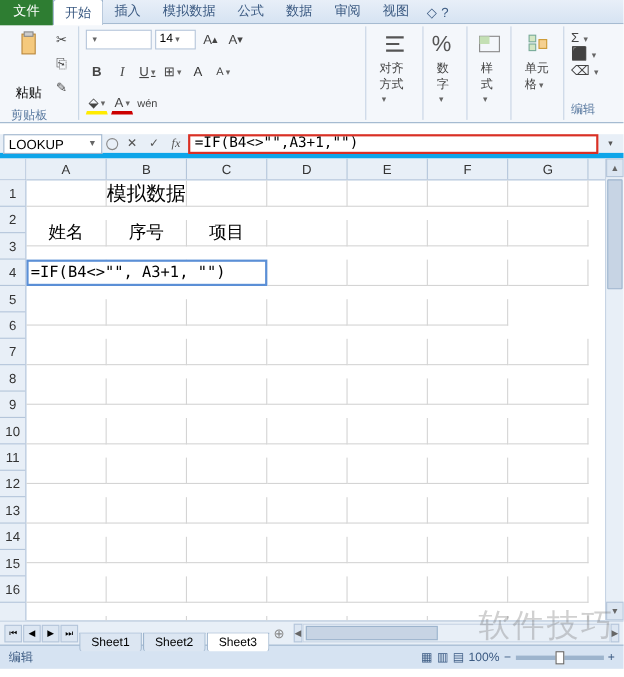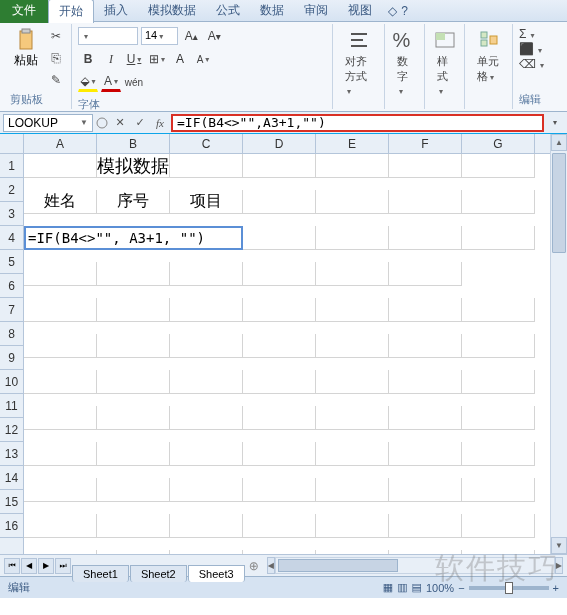--- a/index.html
+++ b/index.html
@@ -6,35 +6,35 @@
 body { font-family: "Microsoft YaHei", SimSun, sans-serif; font-size: 12px; background: #fff; width: 567px; height: 615px; overflow: hidden; position: relative; }
 .titlebar { height: 22px; background: linear-gradient(#e8eff8, #d6e3f2); border-bottom: 1px solid #9db4cd; display: flex; align-items: center; }
 .tab { padding: 3px 10px; font-size: 12px; color: #3b5a82; cursor: pointer; }
 .tab.file { background: #2e7d32; color: #fff; padding: 4px 12px; }
 .tab.active { background: #fff; border: 1px solid #9db4cd; border-bottom: none; border-radius: 3px 3px 0 0; }
 .help-icons { margin-left: 6px; display: flex; gap: 4px; color: #3b5a82; }
 .ribbon { height: 90px; background: #f4f7fb; border-bottom: 1px solid #9db4cd; display: flex; padding: 2px 4px; }
 .ribbon-group { border-right: 1px solid #c7d4e4; padding: 2px 6px; display: flex; flex-direction: column; justify-content: space-between; position: relative; }
 .ribbon-group-label { font-size: 11px; color: #5a7aa0; text-align: left; padding-top: 2px; }
 .clipboard-main { display: flex; gap: 4px; }
-.paste-btn { display: flex; flex-direction: column; align-items: center; padding: 2px 4px; }
+.paste-btn { display: flex; flex-direction: column; align-items: center; padding: 2px 4px; gap: 24px; }
 .clip-small { display: flex; flex-direction: column; gap: 2px; }
 .font-group { flex: 1; }
 .font-row { display: flex; gap: 3px; align-items: center; margin-bottom: 3px; }
 .font-select { border: 1px solid #b4c5da; background: #fff; font-size: 11px; padding: 1px 14px 1px 3px; position: relative; min-width: 60px; height: 18px; }
 .font-select.size { min-width: 30px; }
 .btn-sm { width: 20px; height: 20px; border: 1px solid transparent; display: inline-flex; align-items: center; justify-content: center; font-size: 12px; color: #444; }
 .btn-bold { font-weight: bold; }
 .btn-italic { font-style: italic; font-family: serif; }
 .btn-underline { text-decoration: underline; }
 .ribbon-btn { display: flex; flex-direction: column; align-items: center; padding: 2px 6px; font-size: 11px; color: #444; gap: 2px; }
 .ribbon-icon { width: 24px; height: 24px; }
 .editing-group { width: 50px; }
 .editing-row { display: flex; gap: 2px; align-items: center; font-size: 12px; color: #444; margin: 1px 0; }
-.formula-bar { height: 22px; background: #e8eff7; border-bottom: 1px solid #0ea5e9; display: flex; align-items: center; padding: 0 3px; gap: 2px; }
+.formula-bar { height: 22px; background: #e8eff7; border-bottom: 5px solid #0ea5e9; display: flex; align-items: center; padding: 0 3px; gap: 2px; margin-top: 10px; }
 .name-box { width: 90px; height: 18px; background: #fff; border: 1px solid #9db4cd; font-size: 12px; padding: 0 4px; display: flex; align-items: center; justify-content: space-between; }
 .fx-btn { width: 18px; height: 18px; display: inline-flex; align-items: center; justify-content: center; color: #555; font-size: 11px; }
 .formula-input-wrap { flex: 1; height: 18px; border: 2px solid #d93025; background: #fff; padding: 0 4px; display: flex; align-items: center; font-family: SimSun, monospace; font-size: 13px; }
 .sheet-area { position: relative; height: 420px; display: flex; }
 .corner { width: 24px; height: 20px; background: #e8eff7; border-right: 1px solid #b4c5da; border-bottom: 1px solid #b4c5da; }
 .col-headers { display: flex; height: 20px; background: #e8eff7; border-bottom: 1px solid #b4c5da; flex: 1; }
 .col-h { width: 73px; text-align: center; border-right: 1px solid #b4c5da; font-size: 12px; color: #333; line-height: 20px; }
 .row-headers { width: 24px; background: #e8eff7; border-right: 1px solid #b4c5da; }
 .row-h { height: 24px; text-align: center; border-bottom: 1px solid #b4c5da; font-size: 12px; color: #333; line-height: 24px; }
 .grid { position: relative; flex: 1; }
@@ -117,21 +117,20 @@
       <span class="btn-sm" style="color:#333">A</span>
       <span class="btn-sm dd" style="font-size:10px">A</span>
     </div>
     <div class="font-row">
       <span class="btn-sm dd" style="border-bottom:3px solid #ffeb00">⬙</span>
       <span class="btn-sm dd" style="border-bottom:3px solid #c00">A</span>
       <span class="btn-sm">
           <sup>wén</sup>
         </span>
     </div>
-    <div class="ribbon-group-label">字体</div>
   </div>
 
   <div class="ribbon-group" style="width:52px">
     <div class="ribbon-btn">
       <svg class="ribbon-icon" viewBox="0 0 24 24">
           <line x1="4" y1="6" x2="20" y2="6" stroke="#555" stroke-width="2"></line>
           <line x1="4" y1="12" x2="16" y2="12" stroke="#555" stroke-width="2"></line>
           <line x1="4" y1="18" x2="20" y2="18" stroke="#555" stroke-width="2"></line>
         </svg>
       <span class="dd">对齐方式</span>

